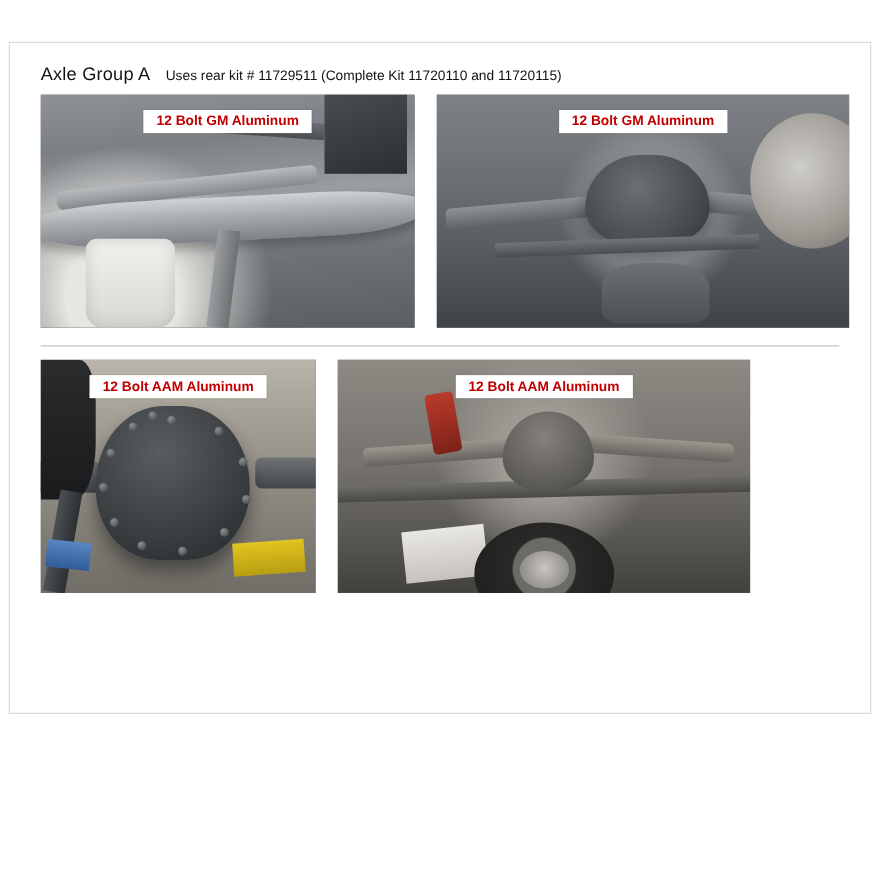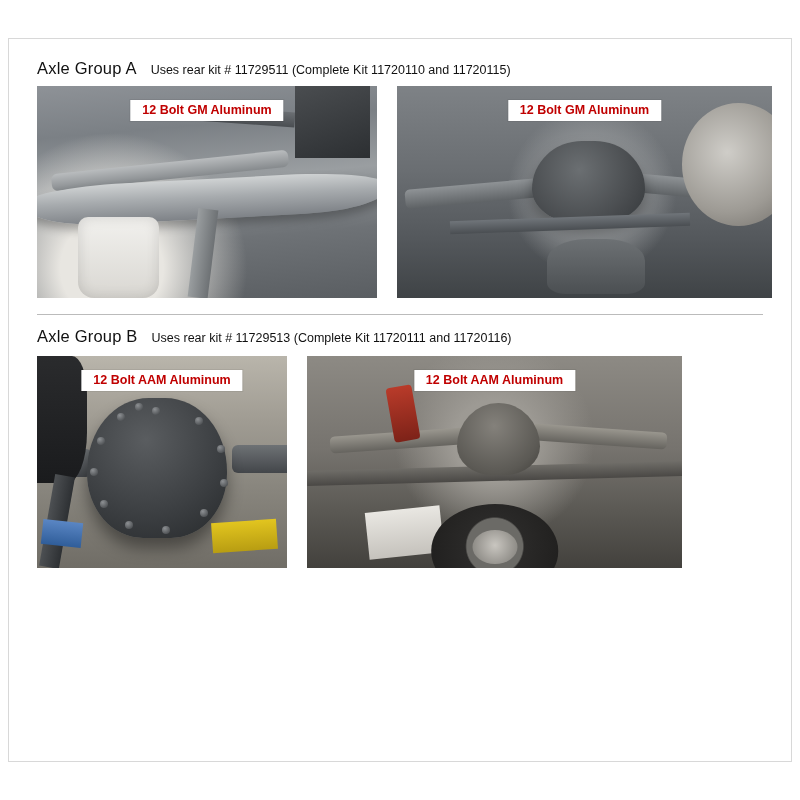--- a/index.html
+++ b/index.html
@@ -15,21 +15,21 @@
     width: 800px;
     height: 800px;
     background: #ffffff;
     box-sizing: border-box;
   }
   .sheet {
     position: absolute;
     left: 8px;
     top: 38px;
     width: 784px;
-    height: 724px;
+    height: 611px;
     border: 1px solid #d8d8d8;
     background: #ffffff;
     box-sizing: border-box;
     padding: 16px 18px 10px 18px;
   }
   .group {
     position: relative;
   }
   .group-head {
     display: flex;
@@ -309,24 +309,20 @@
           <div class="bump"></div>
           <div class="caption">12 Bolt GM Aluminum</div>
         </div>
 
       </div>
     </div>
 
     <div class="divider"></div>
 
     <div class="group">
-      <div class="group-head">
-        <span class="group-title">Axle Group B</span>
-        <span class="group-kit">Uses rear kit # 11729513 (Complete Kit 11720111 and 11720116)</span>
-      </div>
       <div class="bullets">
       </div>
       <div class="photos">
 
         <div class="photo p3 small">
           <div class="ph-bg"></div>
           <div class="tubeL"></div>
           <div class="tubeR"></div>
           <div class="cover"></div>
           <div class="bolts">

